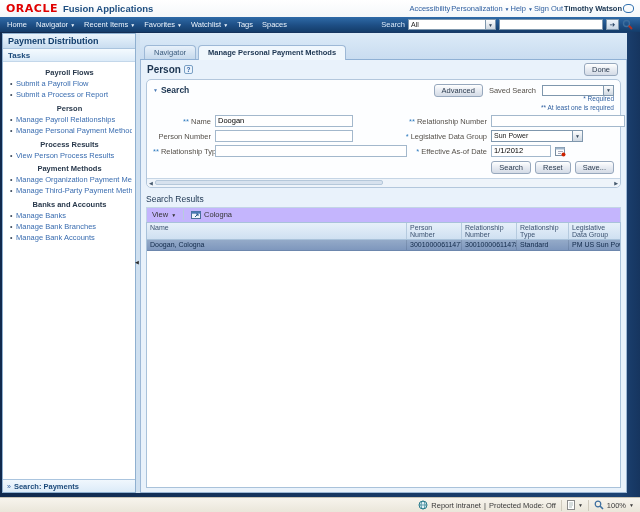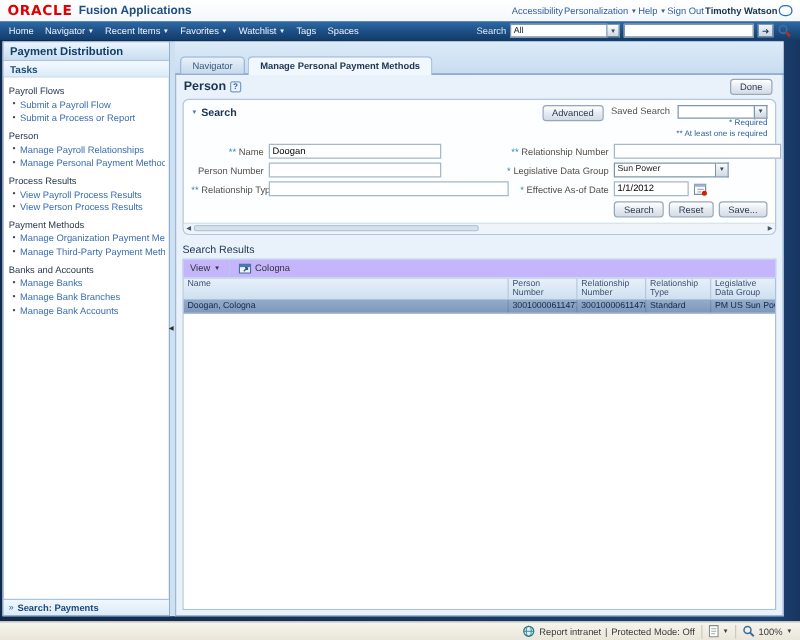--- a/index.html
+++ b/index.html
@@ -30,21 +30,21 @@
 
   
   .main-frame { position:absolute; top:32px; left:0; right:0; bottom:15px;
     background:linear-gradient(90deg,#10294d,#1c4273 97%,#16355f); padding:1px 13px 4px 2px; display:flex; }
 
   
   .sidebar { width:134px; background:#fff; border:1px solid #8fb0d0; display:flex; flex-direction:column; }
   .sidebar-title { height:15px; background:linear-gradient(#eaf4fc,#c9ddf0); border-bottom:1px solid #aac4de; color:#123e6c; font-weight:bold; font-size:9px; display:flex; align-items:center; padding:0 5px; }
   .tasks-bar { height:13px; background:linear-gradient(#f4fafe,#dcebf8); border-bottom:1px solid #c3d7ea; color:#1c4a7a; font-weight:bold; font-size:8px; display:flex; align-items:center; padding:0 5px; }
   .sidebar-body { flex:1; padding:3px 3px 0 4px; overflow:hidden; }
-  .section-title { font-size:7.5px; font-weight:normal; color:#29394c; margin:3px 0 2px; }
+  .section-title { font-size:7.5px; font-weight:bold; color:#29394c; margin:3px 0 2px;text-align:center; }
   .task-link { font-size:7.5px; color:#3a6db0; padding-left:9px; line-height:1.45; cursor:pointer; position:relative; white-space:nowrap; overflow:hidden; }
   .task-link .bullet { position:absolute; left:3px; color:#3c4a5c; font-size:7px; }
   .sidebar-footer { height:13px; border-top:1px solid #aac4de; background:linear-gradient(#f0f7fd,#dcebf8); font-size:7.5px; font-weight:bold; color:#1c4a7a; display:flex; align-items:center; gap:3px; padding:0 4px; }
   .expand-icon { color:#2f5fa0; font-size:7px; font-weight:normal; }
   .splitter { width:4px; background:#cfe0f0; position:relative; }
   .splitter-arrow { position:absolute; top:50%; margin-top:-4px; left:-1px; font-size:5px; color:#2c2c2c; cursor:pointer; }
 
   
   .content { flex:1; display:flex; flex-direction:column; min-width:0; }
   .tabstrip { height:27px; background:linear-gradient(#dcebf8,#c9dcf0); display:flex; align-items:flex-end; padding-left:4px; border-bottom:1px solid #8fb0d4; }
@@ -57,21 +57,21 @@
   .person-title { font-size:10px; font-weight:bold; color:#1b3450; }
   .help-icon { width:9px; height:9px; margin-left:3px; border:1px solid #7aa0c4; background:#eaf3fc; color:#2f5fa0; font-size:6.5px; font-weight:bold; display:flex; align-items:center; justify-content:center; border-radius:2px; cursor:pointer; }
   .btn { border:1px solid #97a8bd; background:linear-gradient(#ffffff,#e9edf3 45%,#d4dbe6); border-radius:3px; font-size:7.5px; color:#2c3c50; padding:1px 7px; font-family:inherit; cursor:pointer; white-space:nowrap; }
   .done-btn { margin-left:auto; margin-right:2px; }
 
   
   .search-box { margin:1px 5px 3px; background:#fdfeff; border:1px solid #b3c7dc; border-radius:5px; padding:3px 6px 0; }
   .search-head { display:flex; align-items:center; height:14px; }
   .disclosure { font-size:5px; color:#4a7ab5; margin-right:3px; cursor:pointer; }
   .search-title { font-weight:bold; font-size:8.5px; color:#1b3450; }
-  .search-head-right { margin-left:auto; display:flex; align-items:flex-start; gap:6px; }
+  .search-head-right { margin-left:auto; display:flex; align-items:center; gap:6px; }
   .saved-label { font-size:7.5px; color:#55504a; }
   .notes { text-align:right; font-size:6.5px; color:#2f5fa0; line-height:1.35; margin-top:-2px; }
   .form { position:relative; height:44px; margin-top:2px; font-size:7.5px; }
   .flabel { position:absolute; text-align:right; color:#55504a; white-space:nowrap; }
   .req { color:#2e7bbf; }
   .fin { position:absolute; height:12px; border:1px solid #a3b8cc; background:#fff; font-size:7.5px; font-family:inherit; padding:0 2px; }
   .r0 { top:0; } .r1 { top:15px; } .r2 { top:30px; }
   .lab-l { left:0; width:58px; padding-top:2px; }
   .lab-r { left:200px; width:134px; padding-top:2px; }
   .in-l { left:62px; }
@@ -184,21 +184,20 @@
 
         <div class="section-title">Payroll Flows</div>
         <div class="task-link"><span class="bullet">•</span><span>Submit a Payroll Flow</span></div>
         <div class="task-link"><span class="bullet">•</span><span>Submit a Process or Report</span></div>
 
         <div class="section-title">Person</div>
         <div class="task-link"><span class="bullet">•</span><span>Manage Payroll Relationships</span></div>
         <div class="task-link"><span class="bullet">•</span><span>Manage Personal Payment Methods</span></div>
 
         <div class="section-title">Process Results</div>
-        <div class="task-link"><span class="bullet">•</span><span>View Payroll Process Results</span></div>
         <div class="task-link"><span class="bullet">•</span><span>View Person Process Results</span></div>
 
         <div class="section-title">Payment Methods</div>
         <div class="task-link"><span class="bullet">•</span><span>Manage Organization Payment Methods</span></div>
         <div class="task-link"><span class="bullet">•</span><span>Manage Third-Party Payment Methods</span></div>
 
         <div class="section-title">Banks and Accounts</div>
         <div class="task-link"><span class="bullet">•</span><span>Manage Banks</span></div>
         <div class="task-link"><span class="bullet">•</span><span>Manage Bank Branches</span></div>
         <div class="task-link"><span class="bullet">•</span><span>Manage Bank Accounts</span></div>

